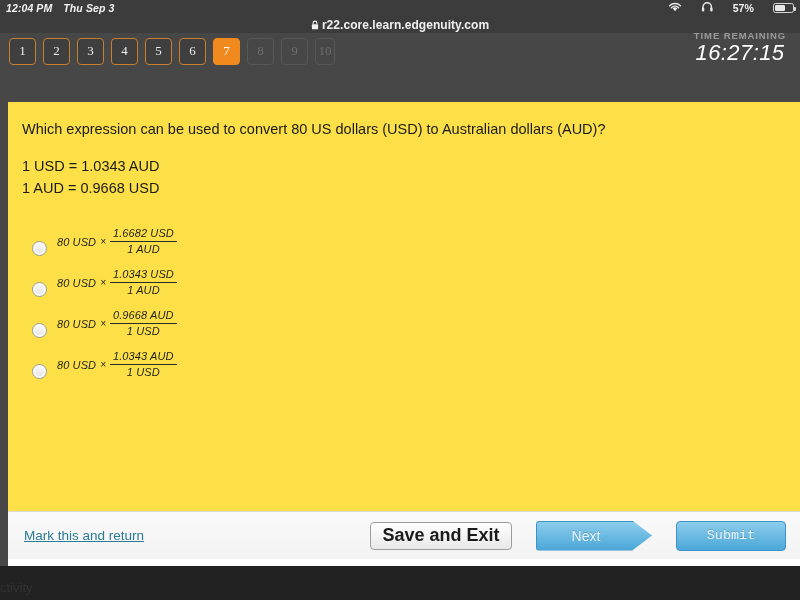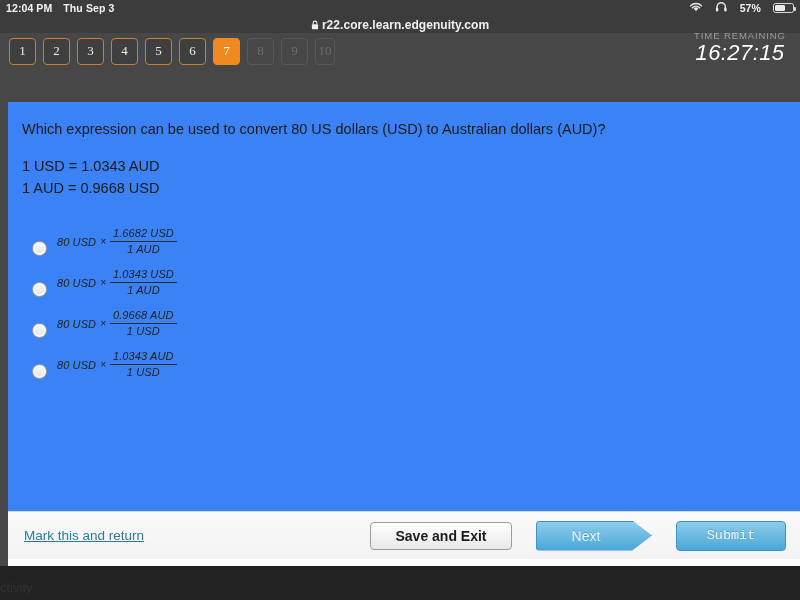--- a/index.html
+++ b/index.html
@@ -24,26 +24,26 @@
     background: #3c3c3c;
     color: #f2f2f2;
     font-size: 10.5px;
     font-weight: bold;
     display: flex;
     align-items: center;
     box-sizing: border-box;
     padding: 0 6px;
     letter-spacing: 0.1px;
   }
-  .sb-left { display: flex; align-items: center; gap: 11px; }
+  .sb-left { display: flex; align-items: center; gap: 11px; font-style: italic; }
   .sb-right {
     margin-left: auto;
     display: flex;
     align-items: center;
-    gap: 12px;
+    gap: 19px;
   }
   .wifi-icon { display: block; }
   .hp-icon { display: block; }
   .battery-pct { font-size: 10.5px; font-weight: bold; }
   .battery-shell {
     width: 21px; height: 10px;
     border: 1.2px solid #d8d8d8;
     border-radius: 2.6px;
     position: relative;
     box-sizing: border-box;
@@ -136,21 +136,21 @@
     position: absolute;
     top: -3px; right: 4px;
     text-align: center;
     width: 112px;
     overflow: hidden;
   }
   .timer-label {
     color: #9a9a9a;
     font-size: 9.5px;
     letter-spacing: 0.9px;
-    font-weight: normal;
+    font-weight: bold;
     height: 11px;
     line-height: 11px;
     overflow: hidden;
   }
   .timer-value {
     color: #ffffff;
     font-size: 22px;
     line-height: 24px;
     font-family: "Liberation Sans", sans-serif;
     letter-spacing: 0.4px;
@@ -163,21 +163,21 @@
     top: 69px; left: 8px;
     width: 792px;
     height: 464px;
     background: #ffffff;
     box-sizing: border-box;
   }
   .question-area {
     position: absolute;
     top: 0; left: 0; right: 0;
     height: 409px;
-    background: #3b82f6;
+    background: #fde047;
     padding: 17px 0 0 14px;
     box-sizing: border-box;
   }
   .question-stem {
     font-size: 14.5px;
     color: #1b1b1b;
     line-height: 1.4;
   }
   .rate-lines {
     margin-top: 17px;
@@ -268,21 +268,21 @@
     display: flex;
     align-items: center;
     gap: 24px;
   }
   .btn-save {
     width: 142px; height: 28px;
     border-radius: 4px;
     border: 1px solid #9c9c9c;
     background: linear-gradient(180deg, #ffffff 0%, #e8e8e8 100%);
     color: #1b1b1b;
-    font-size: 14px;
+    font-size: 18px;
     font-weight: bold;
     display: flex;
     align-items: center;
     justify-content: center;
     box-sizing: border-box;
     cursor: pointer;
   }
   .btn-next-wrap {
     position: relative;
     width: 116px; height: 30px;

